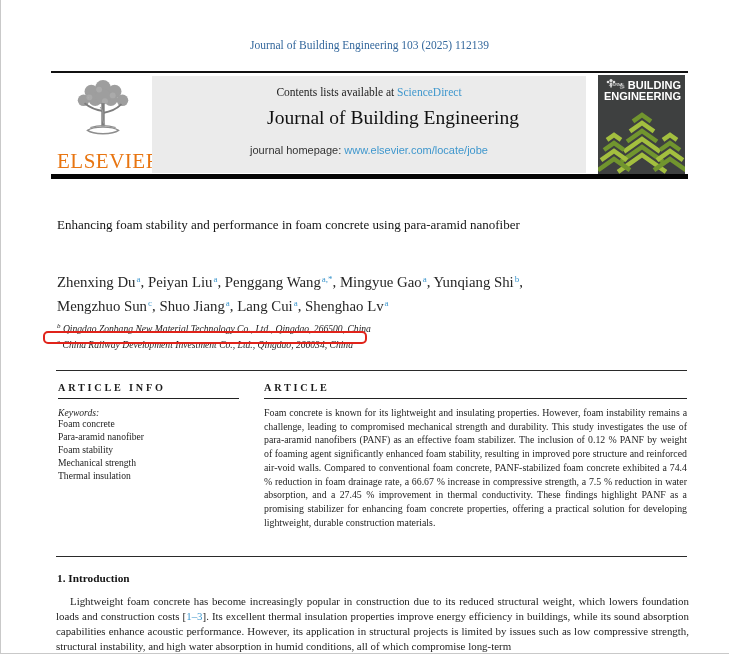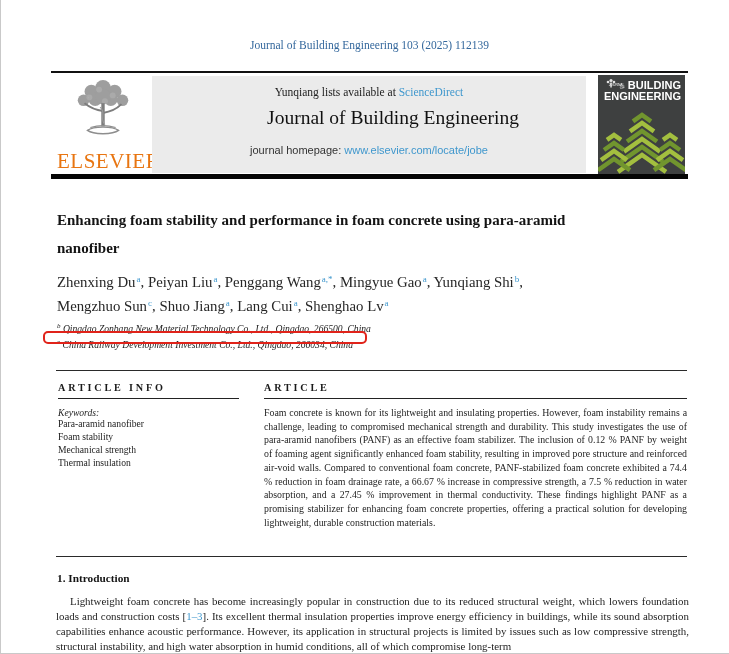--- a/index.html
+++ b/index.html
@@ -51,21 +51,21 @@
   .cover svg { display: block; }
 
   .black-bar {
     position: absolute; top: 174px; left: 50px; width: 637px; height: 5px;
     background: #050505;
   }
 
   
   .article-title {
     position: absolute; top: 206px; left: 56px; width: 562px;
-    font-size: 15px; font-weight: bold; line-height: 28px; color: #141414;
+    font-size: 13px; font-weight: normal; line-height: 37px; color: #141414;
   }
   .authors {
     position: absolute; top: 269px; left: 56px; width: 500px;
     font-size: 14.8px; line-height: 21px; color: #262626;
   }
   .author:not(:last-child)::after { content: ", "; }
   .author-sup {
     color: var(--link-blue); font-size: 9px; vertical-align: 5px; margin-left: 1px;
   }
   .affiliations {
@@ -144,21 +144,21 @@
       <path d="M34 36 C26 35 20 32 15 28" stroke="#7d7d7d" stroke-width="2" fill="none"></path>
       <path d="M34 38 C41 37 48 34 53 29" stroke="#7d7d7d" stroke-width="2" fill="none"></path>
       <path d="M31 32 C38 38 30 44 36 50" stroke="#9a9a9a" stroke-width="1.2" fill="none"></path>
       <path d="M18 56 C24 51.5 44 51.5 50 56 C44 60.5 24 60.5 18 56 Z" fill="none" stroke="#8e8e8e" stroke-width="1.5"></path>
       <path d="M21 53 Q34 49 47 53" stroke="#8e8e8e" stroke-width="1.2" fill="none"></path>
     </svg>
     <div class="elsevier-wordmark">ELSEVIER</div>
   </div>
 
   <div class="masthead-box">
-    <div class="contents-line"><span>Yunqiang lists available at </span><a class="link">ScienceDirect</a></div>
+    <div class="contents-line"><span>Contents lists available at </span><a class="link">ScienceDirect</a></div>
     <div class="masthead-title">Journal of Building Engineering</div>
     <div class="homepage-line"><span>journal homepage: </span><a class="link">www.elsevier.com/locate/jobe</a></div>
   </div>
 
   <div class="cover">
     <svg width="87" height="102" viewBox="0 0 87 102">
       <rect width="87" height="102" style="fill:var(--cover-bg)"></rect>
       <g fill="#ffffff" opacity="0.85">
         <circle cx="10" cy="7" r="1.3"></circle>
           <circle cx="13" cy="5.5" r="1.6"></circle>
@@ -225,20 +225,21 @@
   <div class="highlight-box"></div>
 
   <div class="rule rule-1"></div>
 
   <div class="info-col">
     <div class="col-heading">ARTICLE INFO</div>
     <div class="heading-rule"></div>
     <div class="keywords-label">Keywords:</div>
     <div>
 
+        <div class="keyword">Foam concrete</div>
 
         <div class="keyword">Para-aramid nanofiber</div>
 
         <div class="keyword">Foam stability</div>
 
         <div class="keyword">Mechanical strength</div>
 
         <div class="keyword">Thermal insulation</div>
       </div>
   </div>

